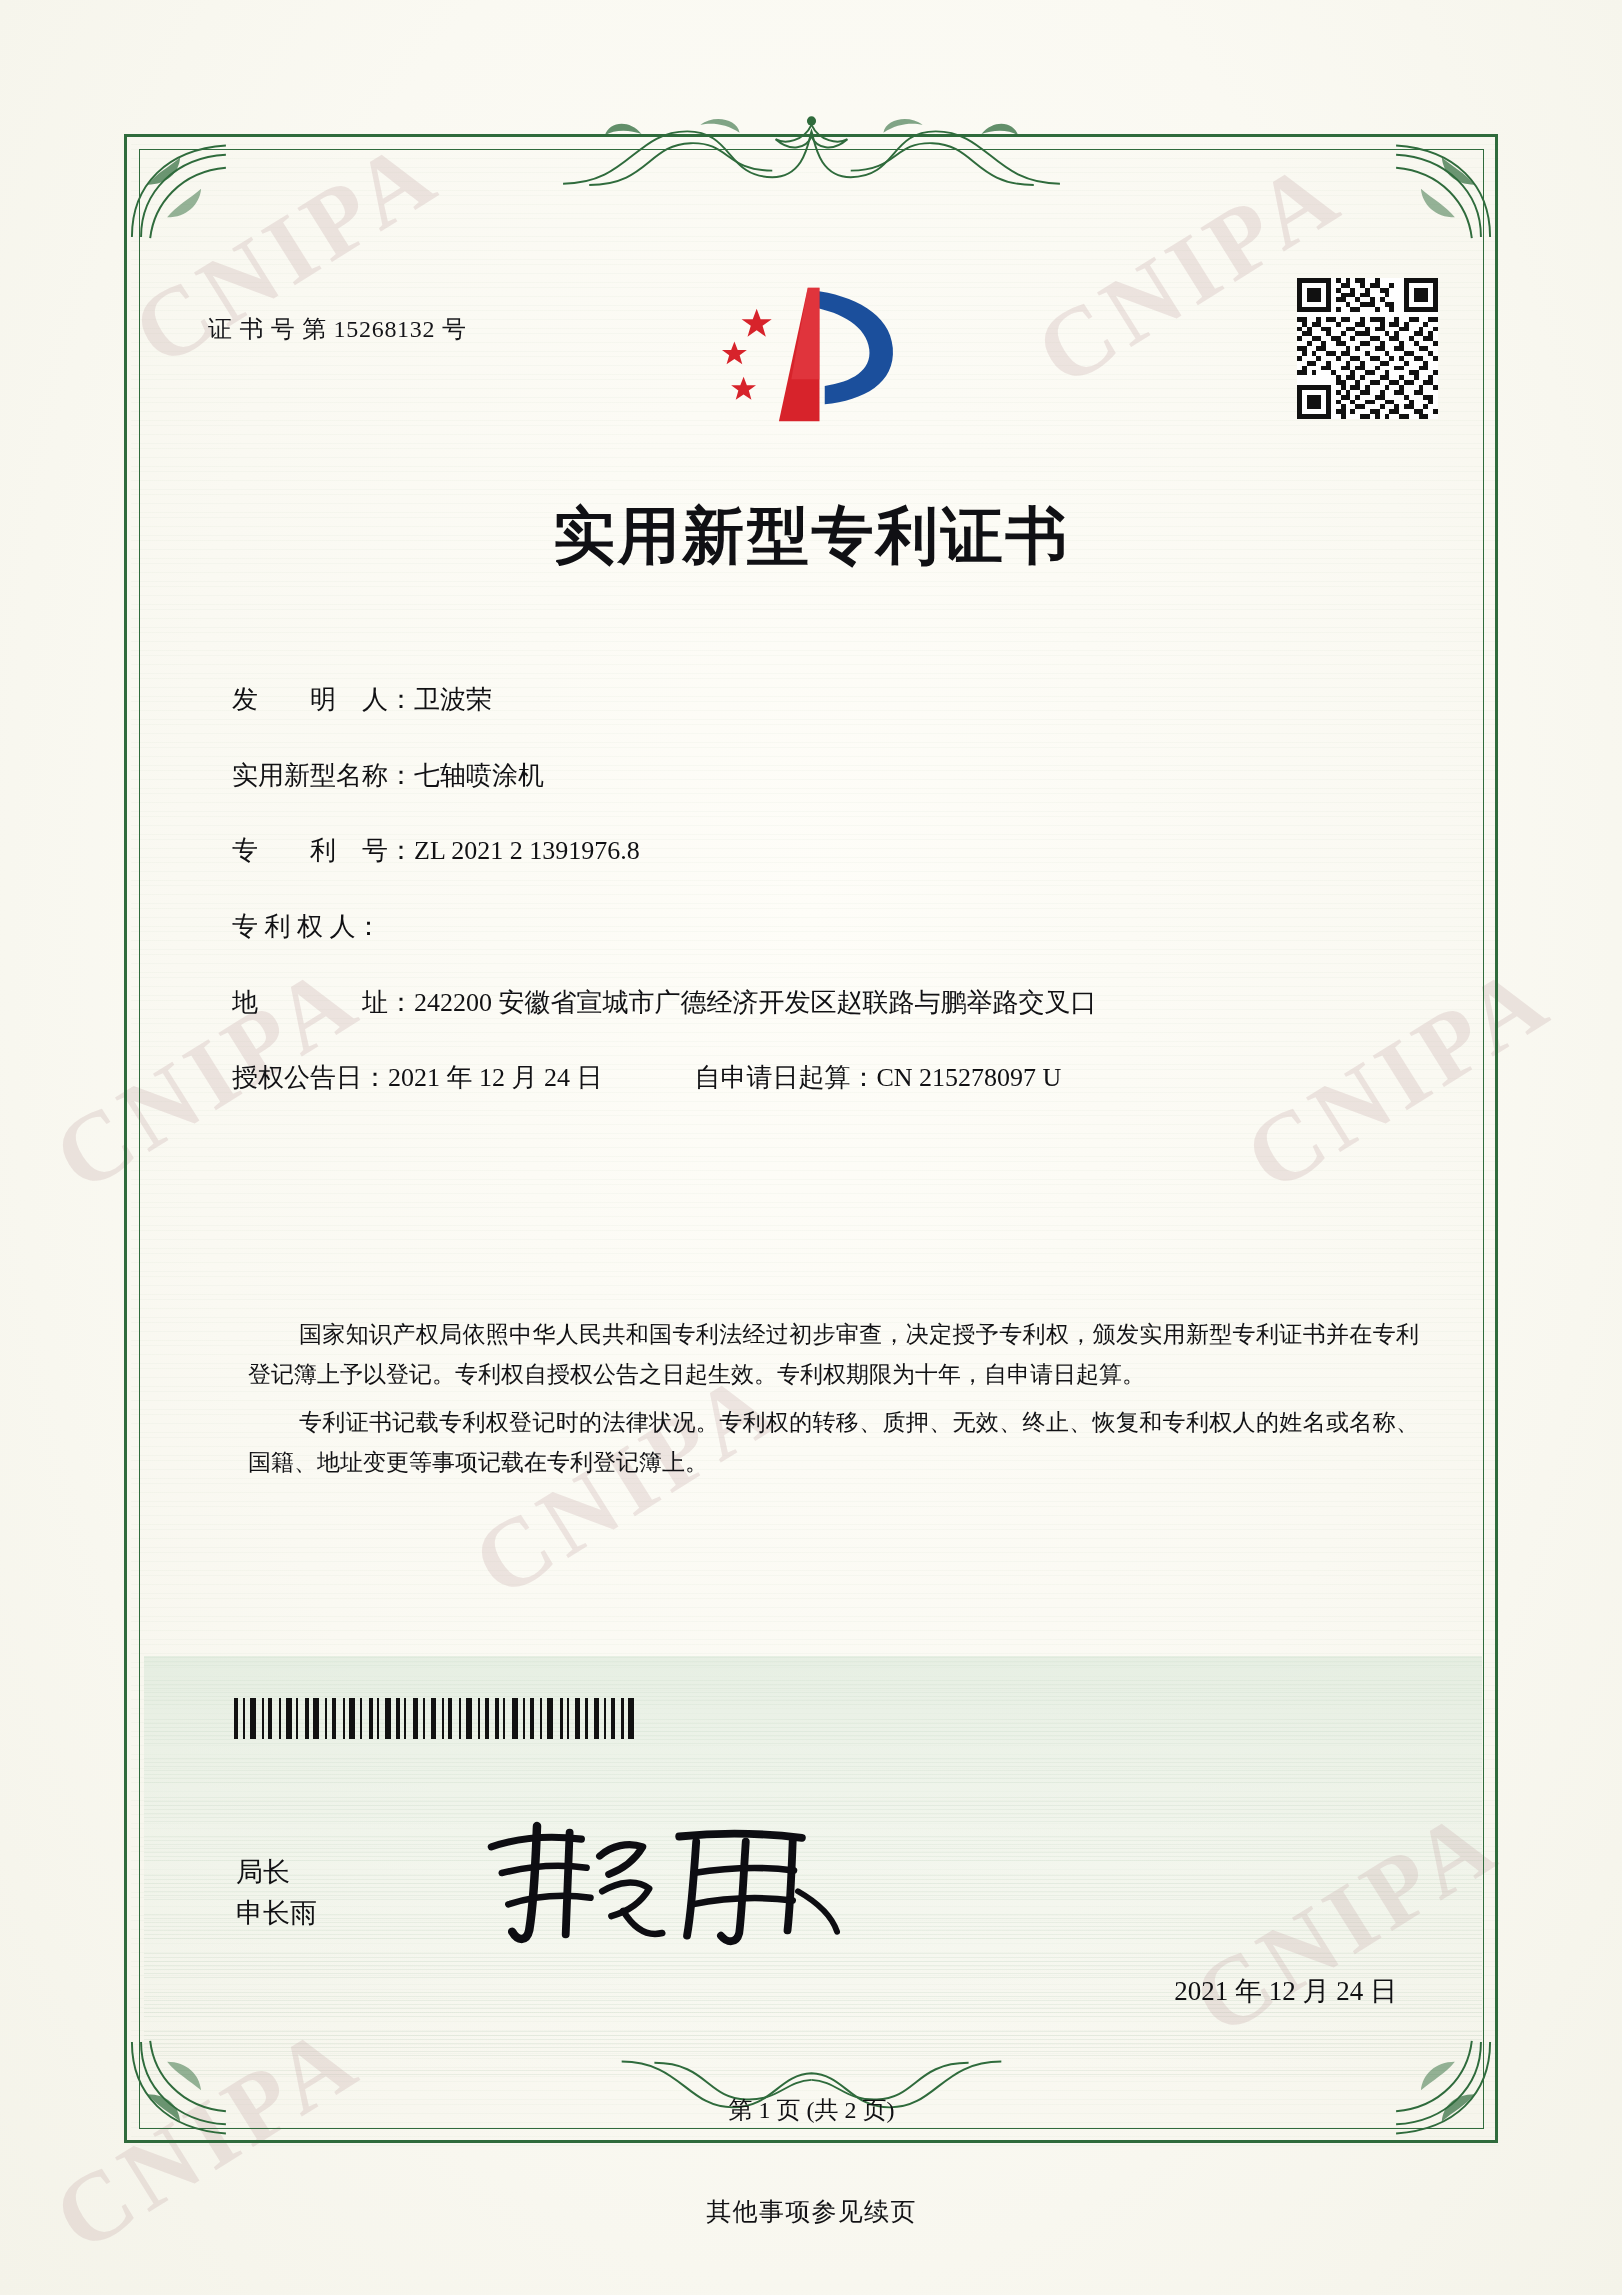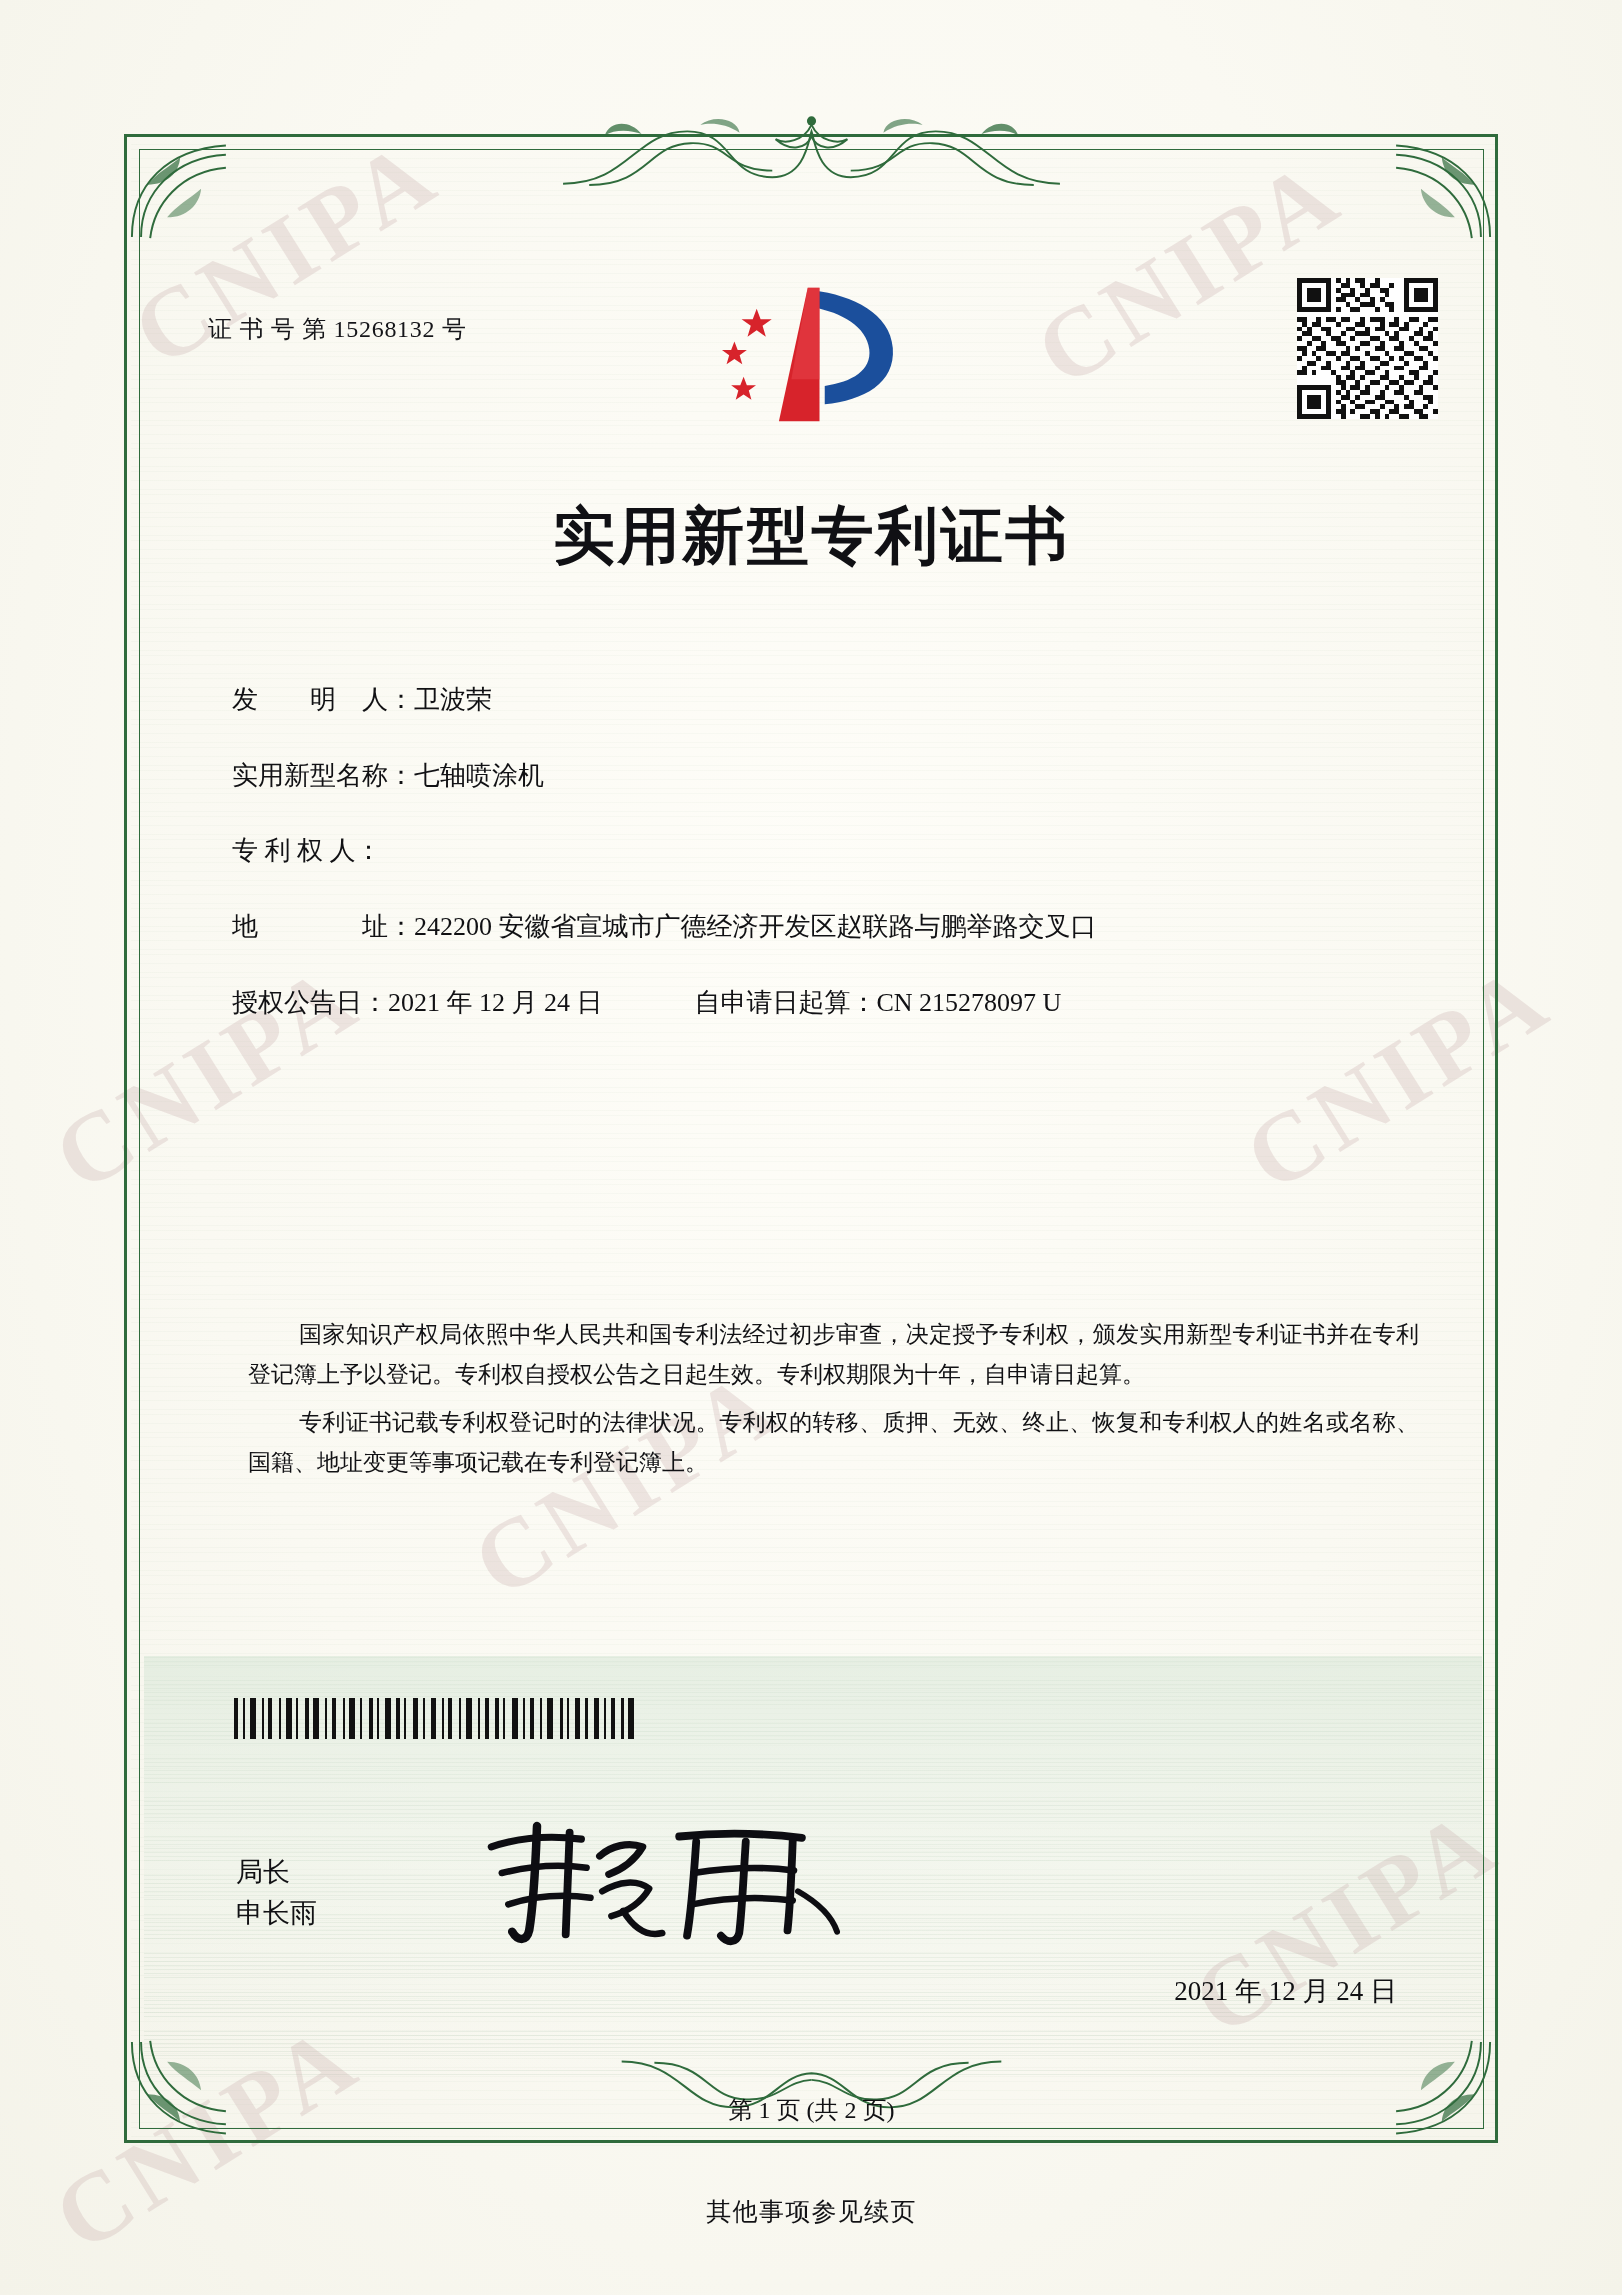--- a/index.html
+++ b/index.html
@@ -549,20 +549,24 @@
     <div class="field-row">
       <span class="field-label">发　　明　人：</span>
       <span class="field-value">卫波荣</span>
     </div>
 
     <div class="field-row">
       <span class="field-label">实用新型名称：</span>
       <span class="field-value">七轴喷涂机</span>
     </div>
 
+    <div class="field-row">
+      <span class="field-label">专　　利　号：</span>
+      <span class="field-value">ZL 2021 2 1391976.8</span>
+    </div>
 
 
     <div class="field-row">
       <span class="field-label">专 利 权 人：</span>
     </div>
 
     <div class="field-row">
       <span class="field-label">地　　　　址：</span>
       <span class="field-value">242200 安徽省宣城市广德经济开发区赵联路与鹏举路交叉口</span>
     </div>

